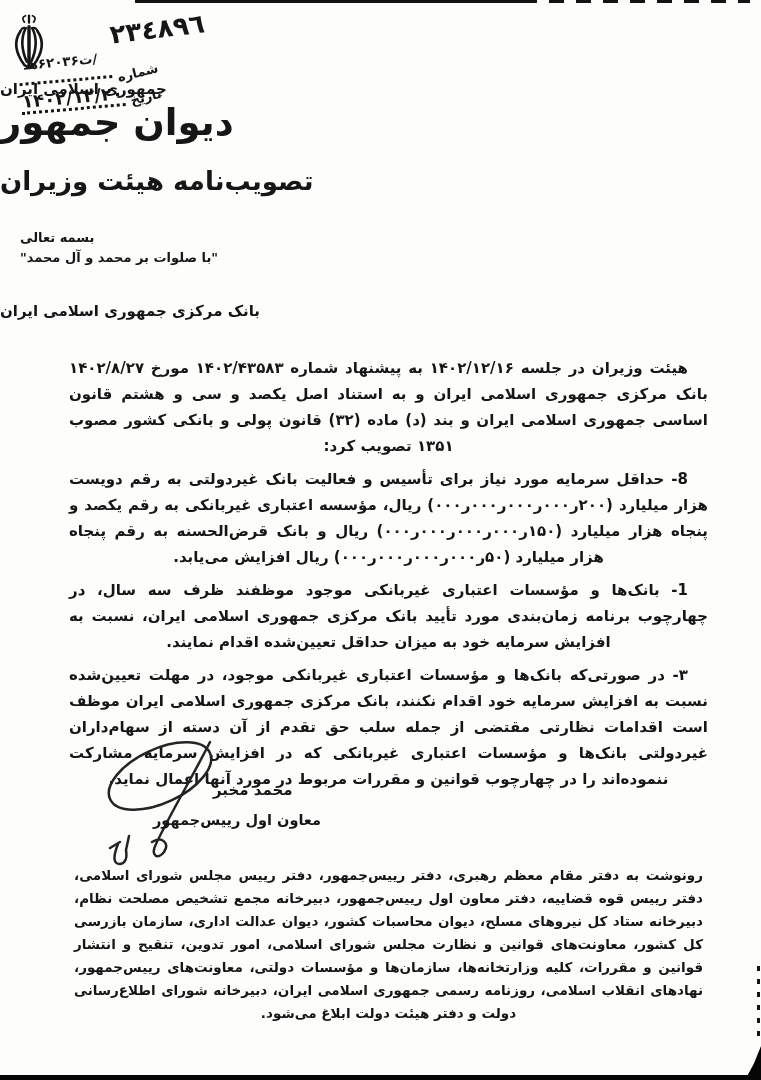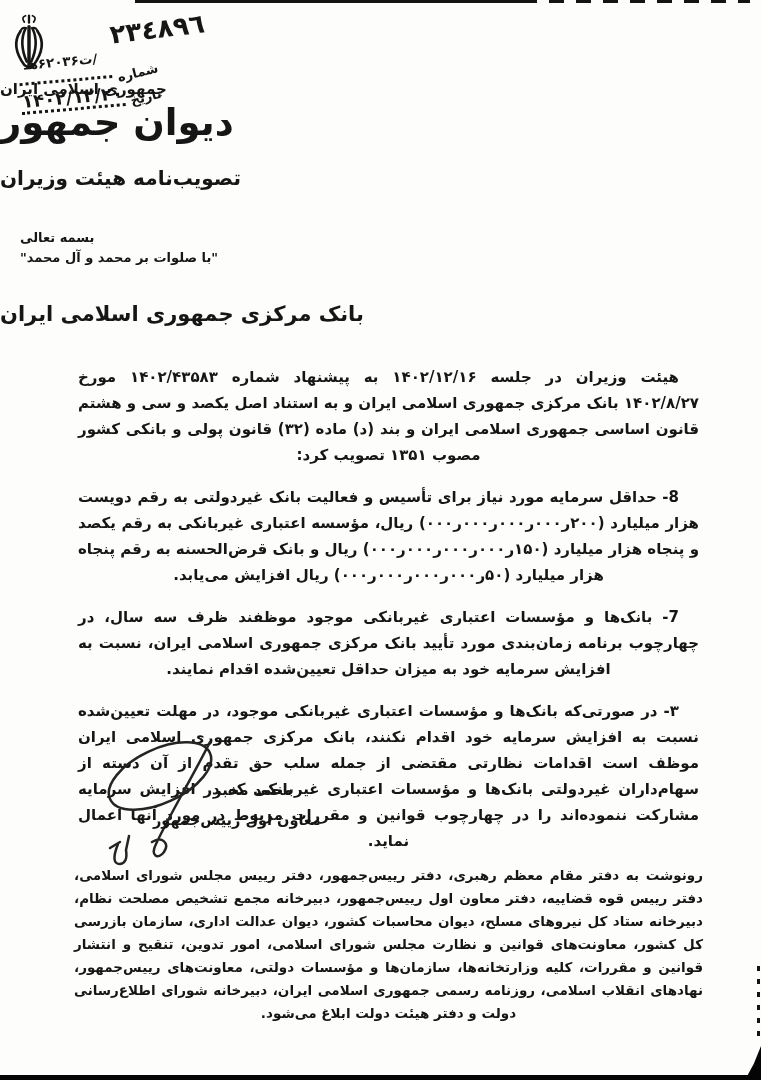--- a/index.html
+++ b/index.html
@@ -34,30 +34,30 @@
   .stamp-dots   { flex:1; border-bottom:3px dotted #141414; height:2px; margin:0 5px 4px 6px; }
   .stamp-datewrap { flex:1; border-bottom:3px dotted #141414; margin:0 5px 0 6px; text-align:center; }
   .stamp-date   { font-size:18px; font-weight:bold; letter-spacing:1px; line-height:20px;
                   transform:rotate(-2deg); white-space:nowrap; }
 
   
   .center-abs { position:absolute; left:0; right:0; text-align:left; }
   .lh-emblem  { top:12px; }
   .lh-country { top:80px;  font-size:15px; font-weight:bold; }
   .lh-office  { top:100px; font-size:37px; font-weight:bold; line-height:46px; }
-  .lh-doctype { top:166px; font-size:20px; font-weight:bold; }
+  .lh-doctype { top:166px; font-size:26px; font-weight:bold; }
 
   .invocation { top:228px; font-size:13px; font-weight:bold; line-height:20px;margin-left:20px; }
-  .addressee  { top:302px; font-size:21px; font-weight:bold; }
+  .addressee  { top:302px; font-size:15px; font-weight:bold; }
 
   
   .body-text { position:absolute; top:348px; right:46px; left:62px;
                font-size:15px; font-weight:bold; line-height:26px;
                text-align:justify; text-align-last:center; }
-  .body-text p { margin:16px; text-indent:20px; }
+  .body-text p { margin:7px; text-indent:20px; }
 
   
   .sig-swoosh { position:absolute; left:98px; top:736px; }
   .sig-name   { position:absolute; top:781px; left:213px; width:108px; text-align:left;
                 font-size:15px; font-weight:bold; white-space:nowrap; }
   .sig-title  { position:absolute; top:812px; left:178px; width:143px; text-align:left;
                 font-size:14.5px; font-weight:bold; white-space:nowrap; }
 
   
   .distribution { position:absolute; top:852px; right:46px; left:62px;
@@ -114,21 +114,21 @@
   <div class="center-abs invocation">
     <div>بسمه تعالی</div>
     <div>"با صلوات بر محمد و آل محمد"</div>
   </div>
 
   <div class="center-abs addressee">بانک مرکزی جمهوری اسلامی ایران</div>
 
   <div class="body-text">
     <p>هیئت وزیران در جلسه ۱۴۰۲/۱۲/۱۶ به پیشنهاد شماره ۱۴۰۲/۴۳۵۸۳ مورخ ۱۴۰۲/۸/۲۷ بانک مرکزی جمهوری اسلامی ایران و به استناد اصل یکصد و سی و هشتم قانون اساسی جمهوری اسلامی ایران و بند (د) ماده (۳۲) قانون پولی و بانکی کشور مصوب ۱۳۵۱ تصویب کرد:</p>
     <p>8- حداقل سرمایه مورد نیاز برای تأسیس و فعالیت بانک غیردولتی به رقم دویست هزار میلیارد (۲۰۰ر۰۰۰ر۰۰۰ر۰۰۰ر۰۰۰) ریال، مؤسسه اعتباری غیربانکی به رقم یکصد و پنجاه هزار میلیارد (۱۵۰ر۰۰۰ر۰۰۰ر۰۰۰ر۰۰۰) ریال و بانک قرض‌الحسنه به رقم پنجاه هزار میلیارد (۵۰ر۰۰۰ر۰۰۰ر۰۰۰ر۰۰۰) ریال افزایش می‌یابد.</p>
-    <p>7- بانک‌ها و مؤسسات اعتباری غیربانکی موجود موظفند ظرف سه سال، در چهارچوب برنامه زمان‌بندی مورد تأیید بانک مرکزی جمهوری اسلامی ایران، نسبت به افزایش سرمایه خود به میزان حداقل تعیین‌شده اقدام نمایند.</p>
+    <p>1- بانک‌ها و مؤسسات اعتباری غیربانکی موجود موظفند ظرف سه سال، در چهارچوب برنامه زمان‌بندی مورد تأیید بانک مرکزی جمهوری اسلامی ایران، نسبت به افزایش سرمایه خود به میزان حداقل تعیین‌شده اقدام نمایند.</p>
     <p>۳- در صورتی‌که بانک‌ها و مؤسسات اعتباری غیربانکی موجود، در مهلت تعیین‌شده نسبت به افزایش سرمایه خود اقدام نکنند، بانک مرکزی جمهوری اسلامی ایران موظف است اقدامات نظارتی مقتضی از جمله سلب حق تقدم از آن دسته از سهام‌داران غیردولتی بانک‌ها و مؤسسات اعتباری غیربانکی که در افزایش سرمایه مشارکت ننموده‌اند را در چهارچوب قوانین و مقررات مربوط در مورد آنها اعمال نماید.</p>
   </div>
 
   <div class="sig-swoosh">
     <svg width="130" height="140" viewBox="0 0 130 140" aria-hidden="true">
       <g stroke="#242424" fill="none" stroke-width="2.5" stroke-linecap="round">
         <ellipse cx="62" cy="40" rx="55" ry="27" transform="rotate(-25 62 40)"></ellipse>
         <path d="M112 6 C95 40 72 78 58 108 C52 120 60 124 66 116 C72 107 64 100 54 106"></path>
         <path d="M20 108 Q12 128 22 128 Q30 127 28 114 L31 100"></path>
         <path d="M12 112 L22 106"></path>

